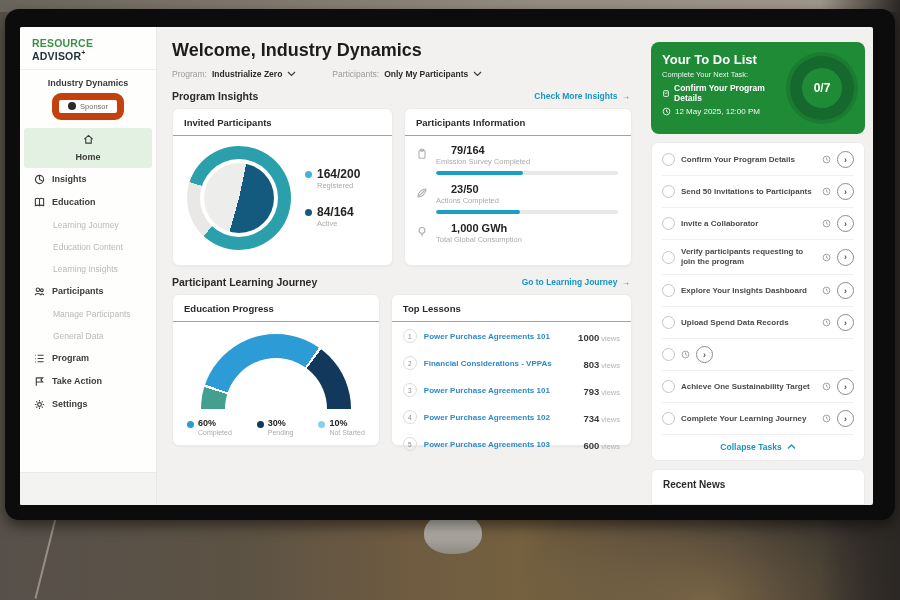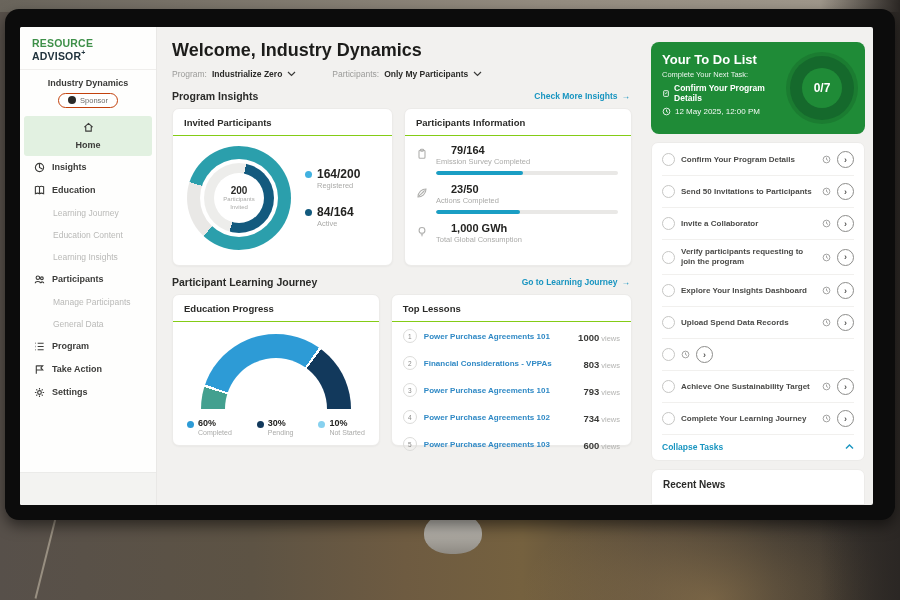--- a/index.html
+++ b/index.html
@@ -22,21 +22,21 @@
   .bezel{position:absolute;left:5px;top:9px;width:890px;height:511px;background:#0c0c0c;
     border-radius:14px;box-shadow:0 6px 14px rgba(0,0,0,.5);}
   .screen{position:absolute;left:15px;top:18px;width:853px;height:478px;background:#f2f1ef;
     display:flex;overflow:hidden;border-radius:2px;}
   
   .sidebar{width:137px;min-width:137px;background:#fefefd;border-right:1px solid #e9e8e6;
     display:flex;flex-direction:column;box-sizing:border-box;}
   .logo{padding:10px 10px 7px 12px;border-bottom:1px solid #efeeec;font-size:10.5px;font-weight:bold;letter-spacing:.2px;}
   .logo .g{color:#3e9049;} .logo .d{color:#21333d;} .logo sup{font-size:7px;}
   .org{font-size:9px;font-weight:bold;color:#3a3a38;text-align:center;margin-top:8px;}
-  .sponsor{margin:5px auto 6px;border:1px solid #c2410c;border-radius:9px;background:#fff;
+  .sponsor{margin:5px auto 6px;border:7px solid #c2410c;border-radius:9px;background:#fff;
     padding:2px 9px;font-size:7.5px;color:#6d6d6b;display:flex;align-items:center;gap:4px;width:fit-content;}
   .sponsor .dot{width:8px;height:8px;border-radius:50%;background:#2b2b29;display:inline-block;}
   .nav{list-style:none;margin:2px 0 0;padding:0;}
   .nav li{display:flex;align-items:center;gap:7px;padding:6px 10px 6px 14px;
     font-size:9px;font-weight:bold;color:#3c3c3a;cursor:pointer;}
   .nav li.sub{padding-left:33px;font-weight:normal;color:#b9b9b7;font-size:8.5px;}
   .nav li.active{background:#e2f1e1;border-radius:3px;margin:0 4px;padding-left:10px;flex-direction:column;}
   .nav svg{flex:none;}
   .side-foot{margin-top:auto;height:32px;background:#f3f3f1;border-top:1px solid #ebebe9;}
   
@@ -108,21 +108,21 @@
   .todo-circle .inner{width:40px;height:40px;border-radius:50%;background:#1f8b37;
     display:flex;align-items:center;justify-content:center;font-size:12px;font-weight:bold;}
   .tasks-card{background:#fff;border:1px solid #ecebe9;border-radius:7px;margin-top:8px;padding:1px 10px 3px;box-sizing:border-box;}
   .task-row{display:flex;align-items:center;gap:6px;padding:7px 0;border-bottom:1px solid #f1f0ee;}
   .task-row:last-of-type{border-bottom:none;}
   .task-check{width:11px;height:11px;border:1.2px solid #c6c6c4;border-radius:50%;flex:none;cursor:pointer;}
   .task-label{flex:1;font-size:8px;color:#4a4a48;font-weight:bold;line-height:1.25;}
   .task-clock{flex:none;color:#9a9a98;display:flex;}
   .task-go{width:15px;height:15px;border:1.2px solid #8d8d8b;border-radius:50%;color:#5a5a58;
     display:flex;align-items:center;justify-content:center;font-size:9px;font-weight:bold;flex:none;cursor:pointer;}
-  .collapse{display:flex;align-items:center;justify-content:space-between;gap:5px;padding:7px 0 5px;
+  .collapse{display:flex;align-items:center;justify-content:center;gap:5px;padding:7px 0 5px;
     font-size:8.5px;font-weight:bold;color:#1995c0;cursor:pointer;}
   .news-card{background:#fff;border:1px solid #ecebe9;border-radius:7px 7px 0 0;margin-top:8px;flex:1;
     padding:9px 11px;box-sizing:border-box;min-height:0;}
   .news-title{font-size:10px;font-weight:bold;color:#2b2b29;}
   .arrow{font-weight:bold;}
 </style>
 </head>
 <body>
 
 <div class="scene">
@@ -243,24 +243,20 @@
 
         <div class="cards">
 
           <div class="card card-ip">
             <div class="card-title">Invited Participants</div>
             <div class="ip-body">
               <div class="donut">
                 <div class="lay d-outer" style="background: conic-gradient(from 288deg, rgb(43, 159, 172) 0deg, rgb(43, 159, 172) 295.2deg, rgb(233, 232, 230) 295.2deg, rgb(233, 232, 230) 360deg);"></div>
                 <div class="lay d-hole1"></div>
                 <div class="lay d-inner" style="background: conic-gradient(from 12deg, rgb(19, 90, 126) 0deg, rgb(19, 90, 126) 183.6deg, rgb(237, 237, 235) 183.6deg, rgb(237, 237, 235) 360deg);"></div>
-                <div class="lay d-hole2">
-                  <span class="v">200</span>
-                  <span class="l">Participants Invited</span>
-                </div>
               </div>
               <div class="ip-legend">
                 <div class="leg-item">
                   <span class="leg-dot" style="background: rgb(65, 177, 224);"></span>
                   <span>
                     <div class="leg-val">164/200</div>
                     <div class="leg-lab">Registered</div>
                   </span>
                 </div>
                 <div class="leg-item">

